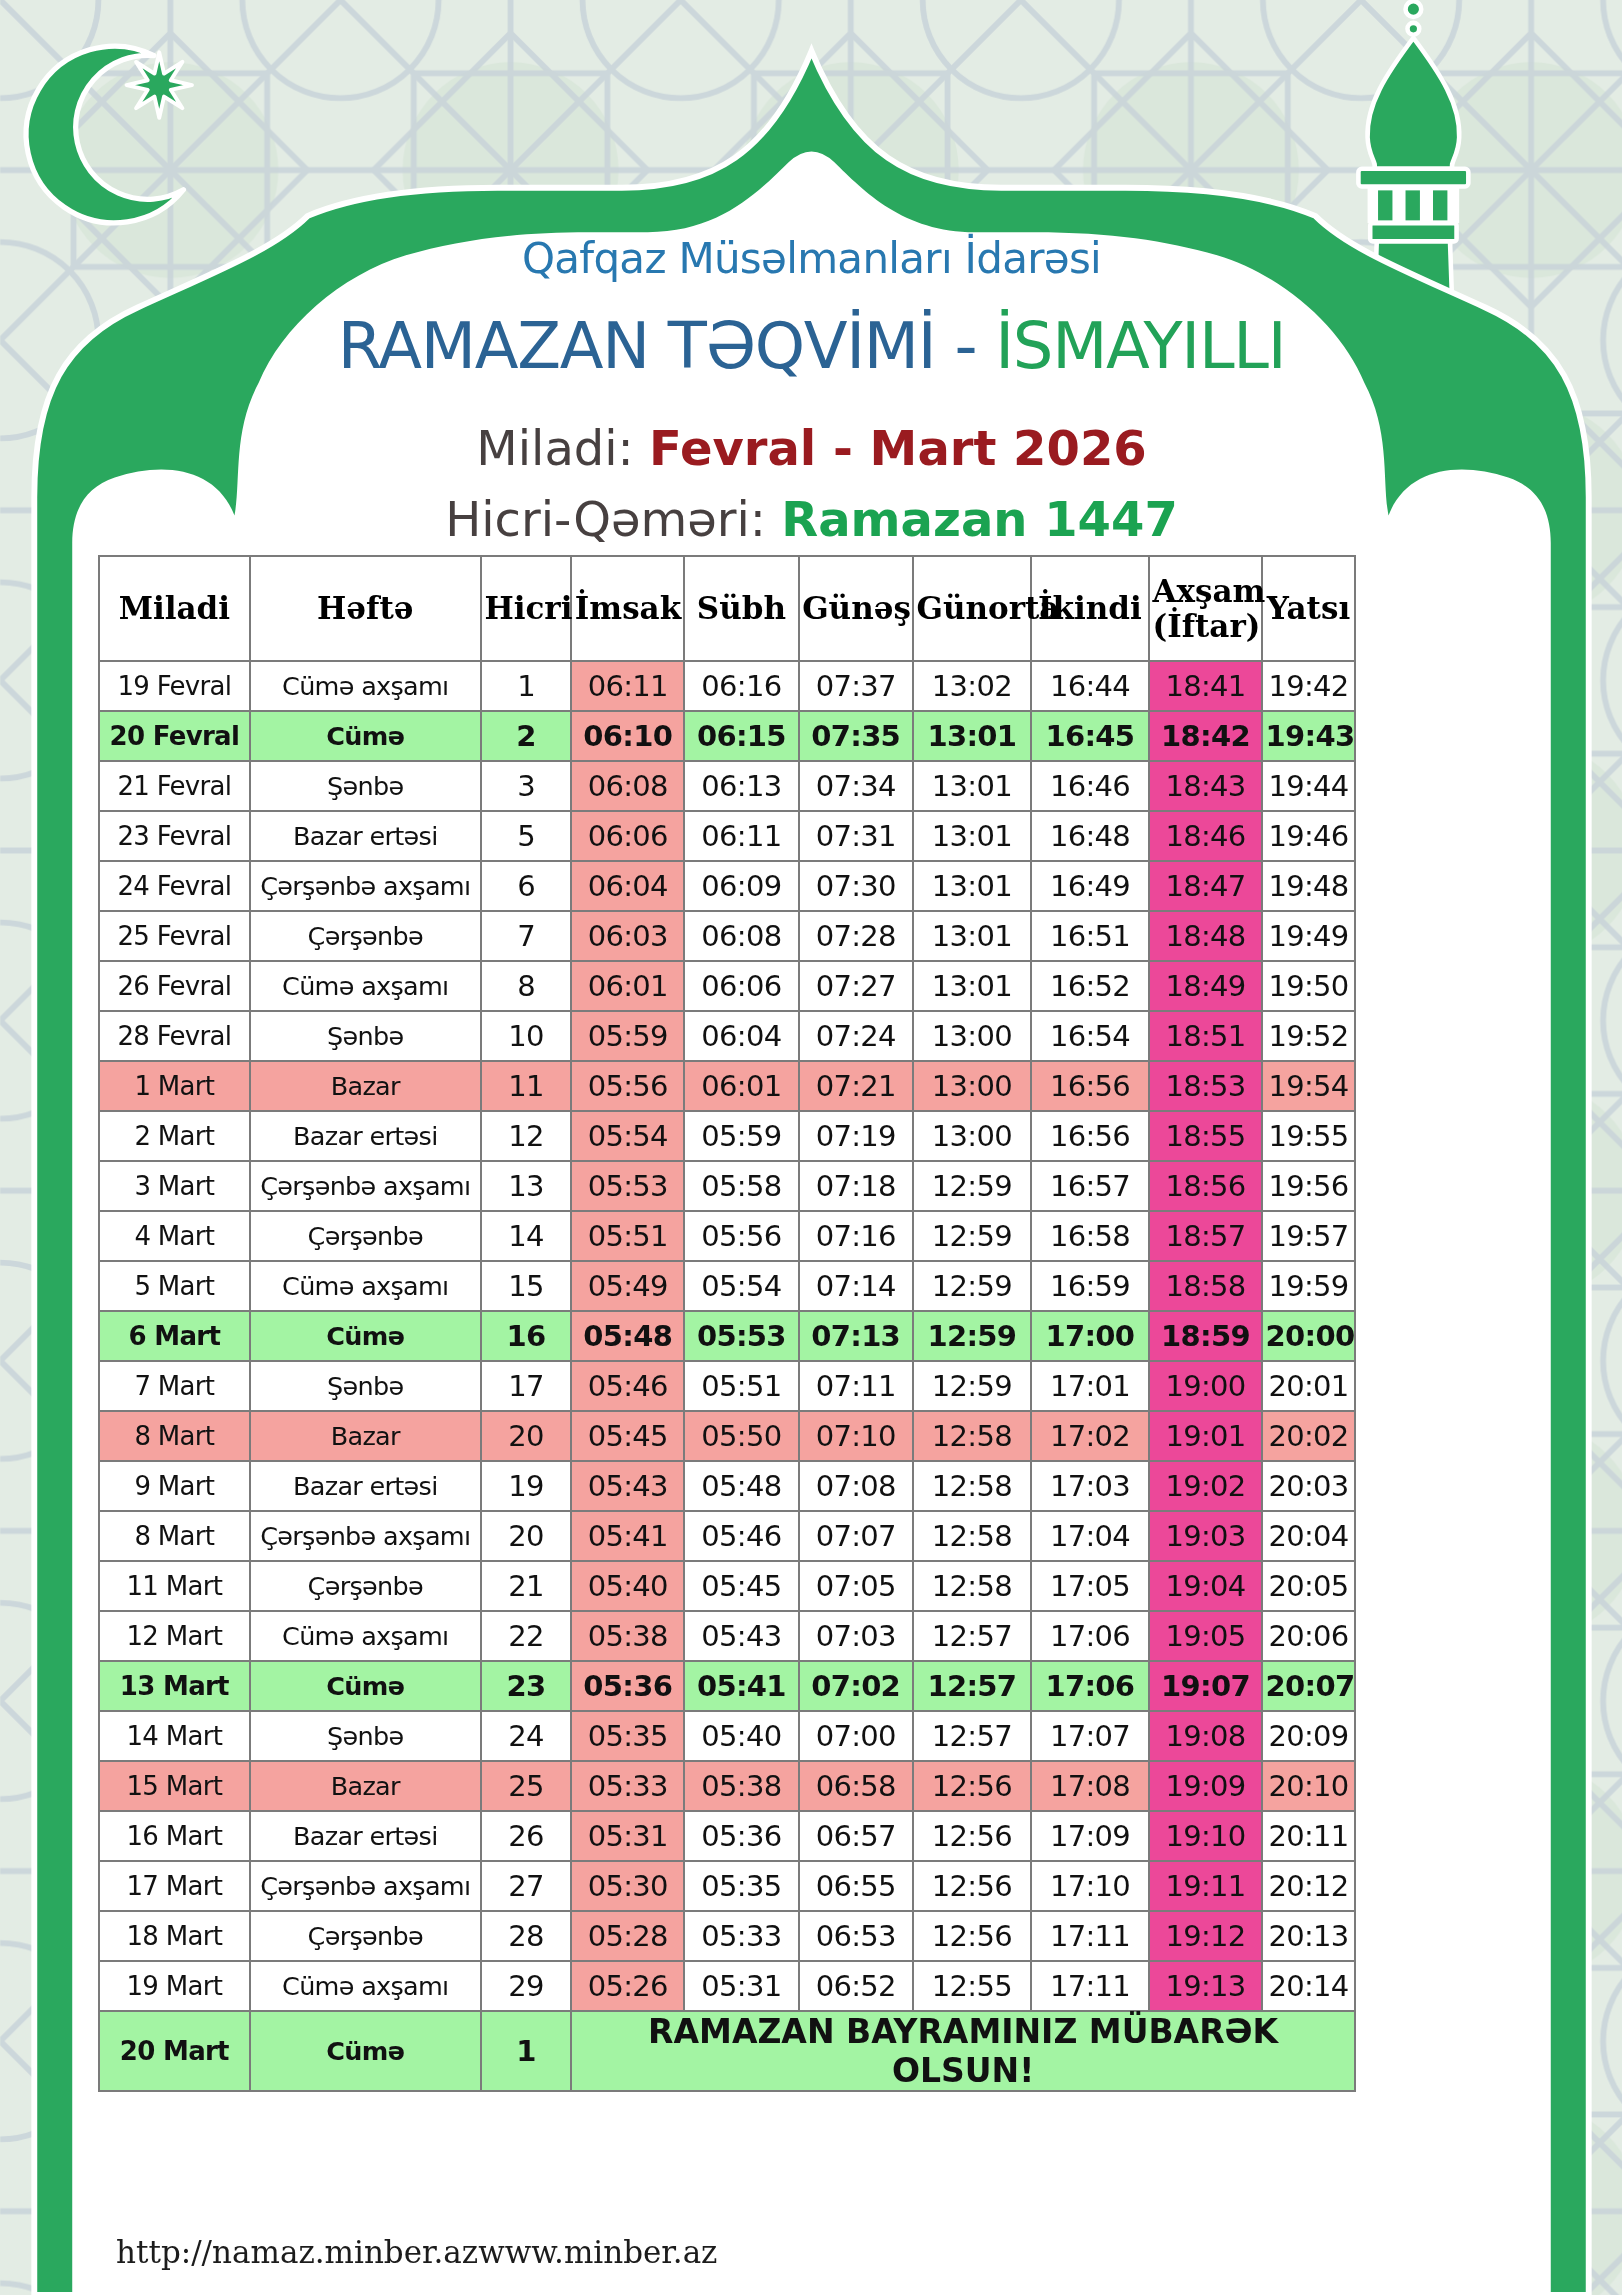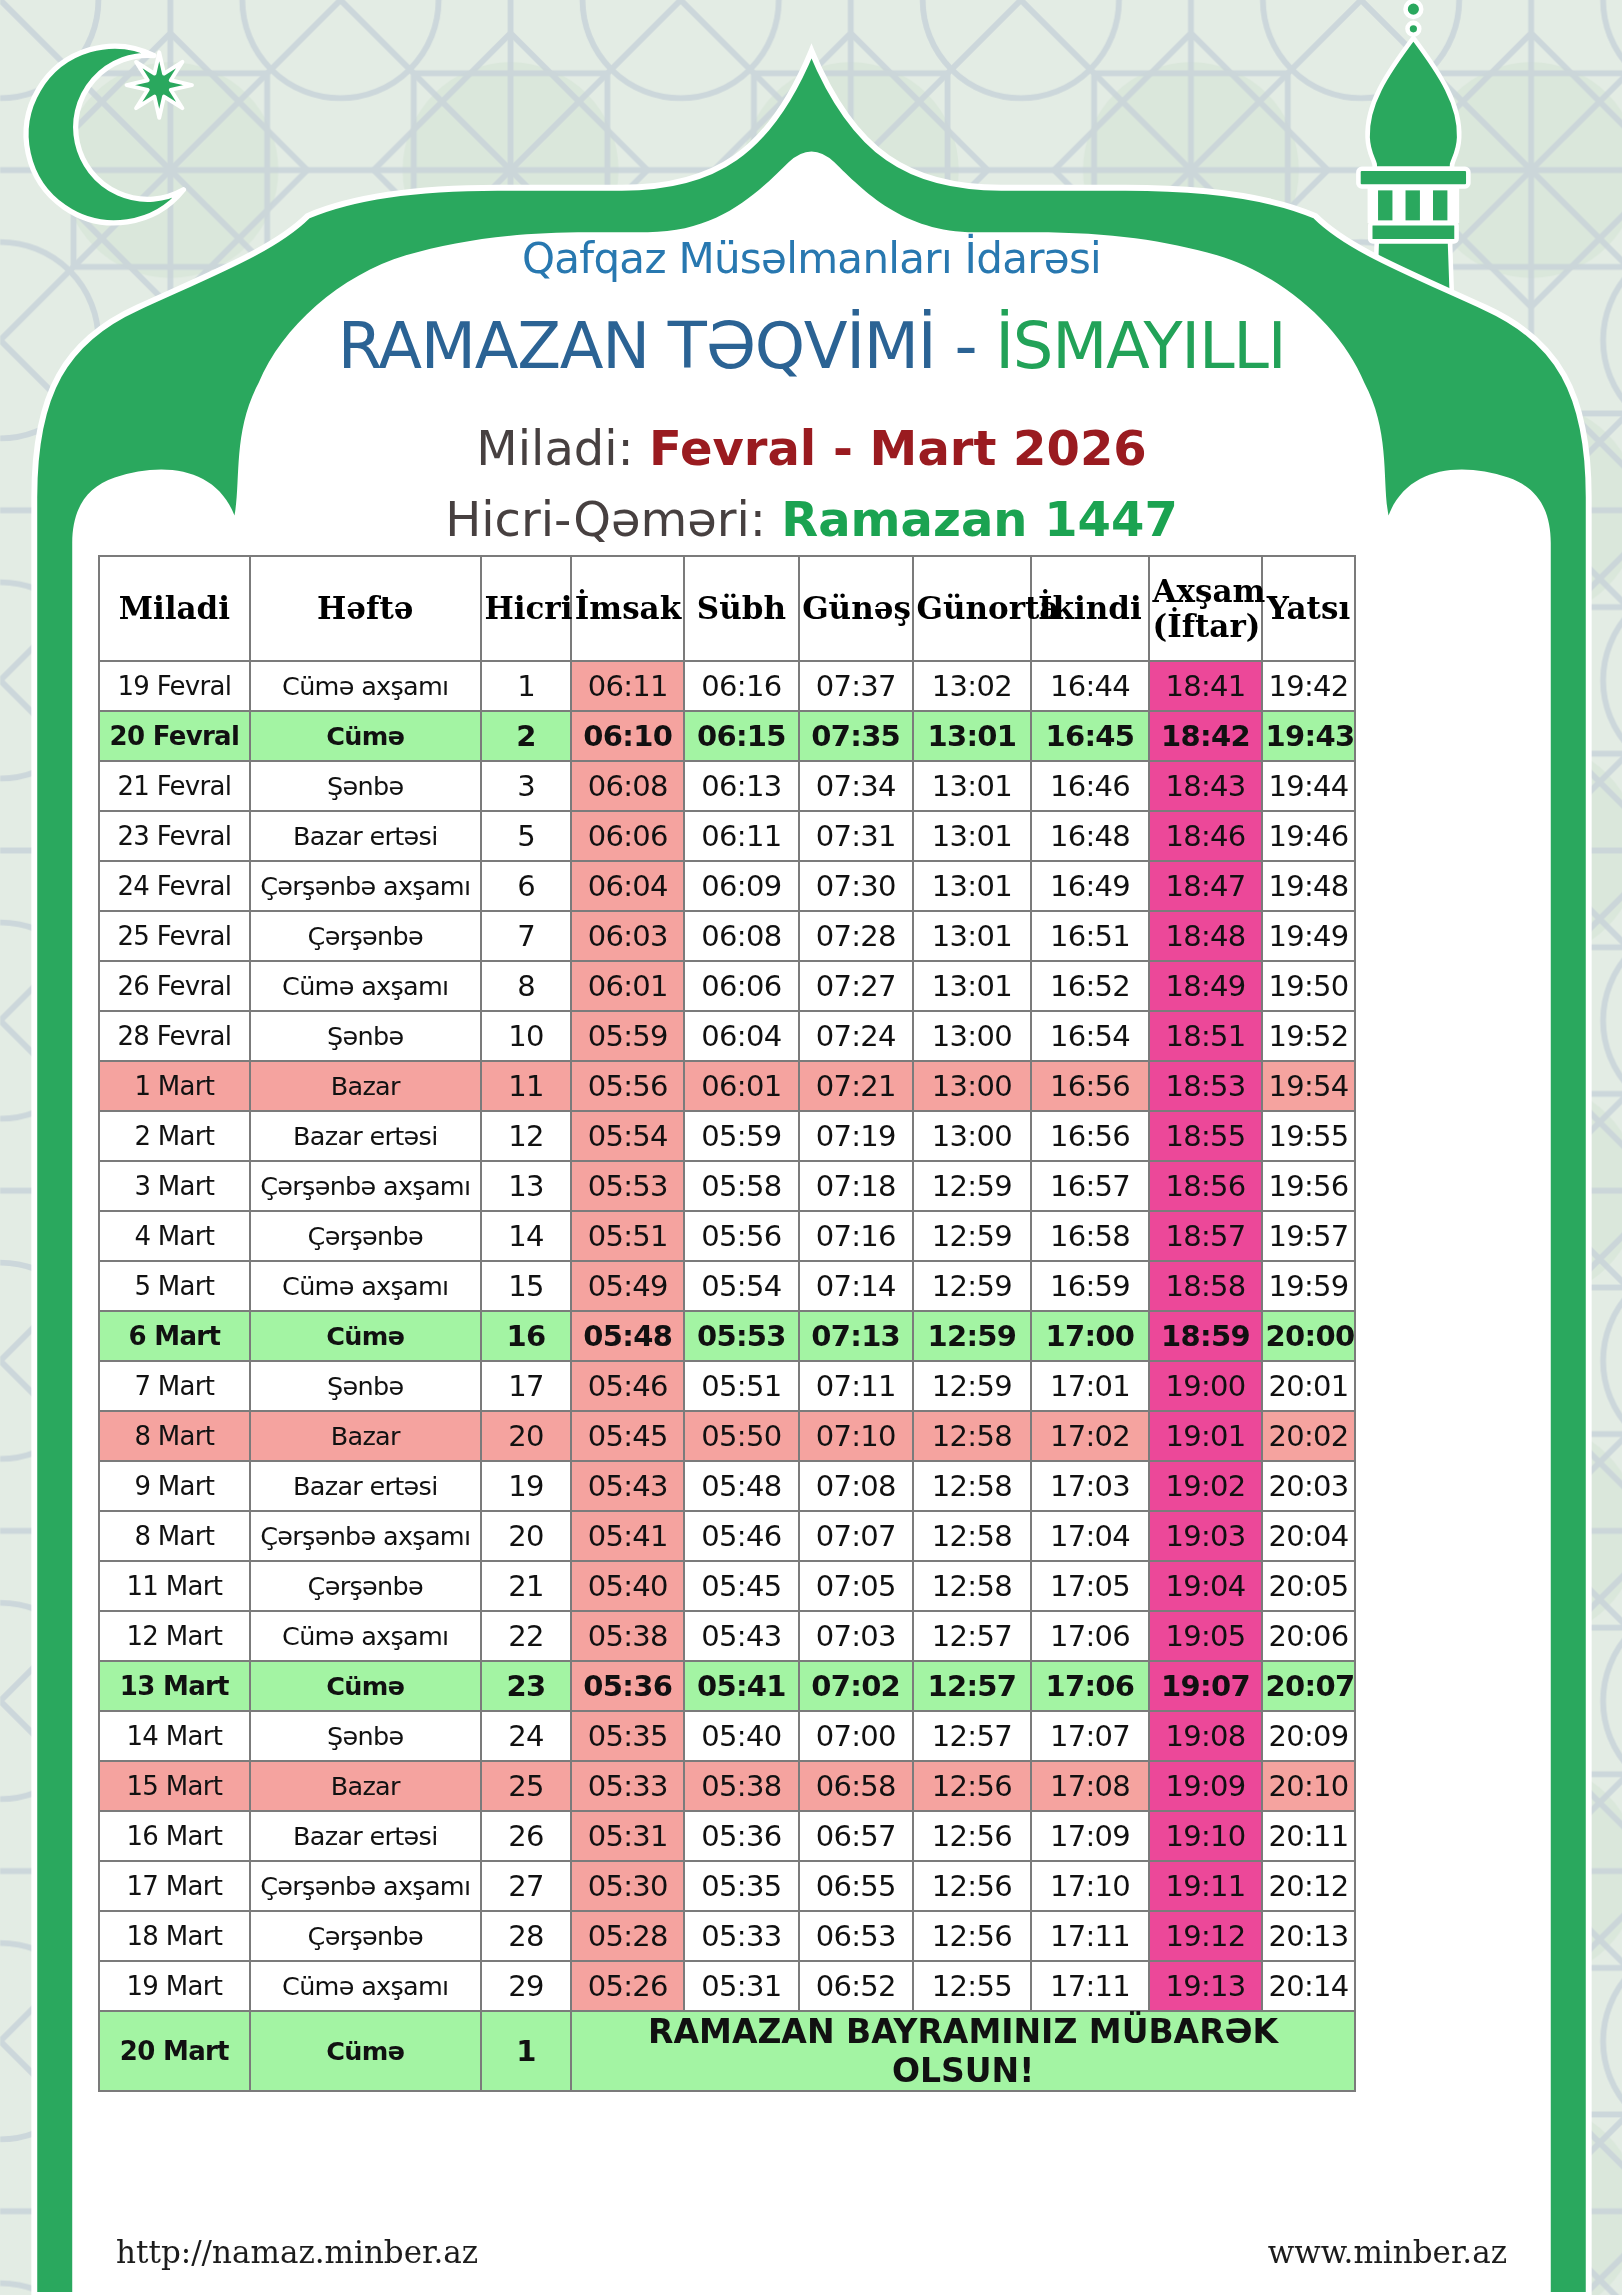--- a/index.html
+++ b/index.html
@@ -38,21 +38,21 @@
   .prayer td.col-hefte{font-size:25.5px}
   .prayer td.col-miladi{font-size:26px}
   tr.friday td{background:#a3f4a3;font-weight:bold}
   tr.sunday td{background:#f5a39f}
   .prayer td.col-imsak{background:#f5a39f}
   .prayer td.col-aksam{background:#ec4899}
   .prayer td.bayram-cell{background:#a3f4a3;font-weight:bold;font-size:33px;letter-spacing:0}
 
   .footer{
     position:absolute;left:116px;right:116px;bottom:25px;
-    display:flex;justify-content:space-between;
+    display:flex;
     font-family:"DejaVu Serif","Liberation Serif",serif;
     font-size:31px;color:#1c1c1c;
   }
 </style>
 </head>
 <body>
 
 <svg class="layer" width="1623" height="2295" viewBox="0 0 2480 3508">
   <defs>
     <pattern id="geo" width="520" height="520" patternUnits="userSpaceOnUse">

